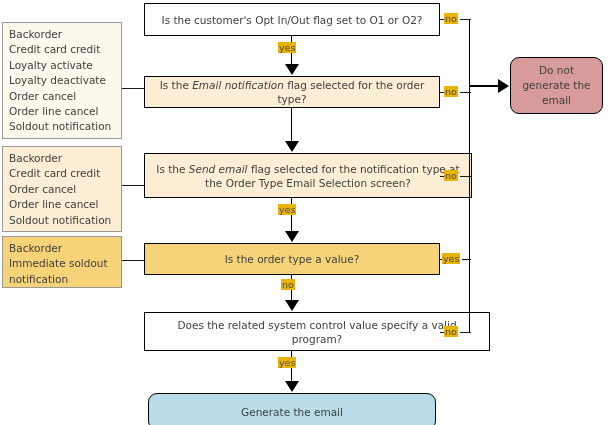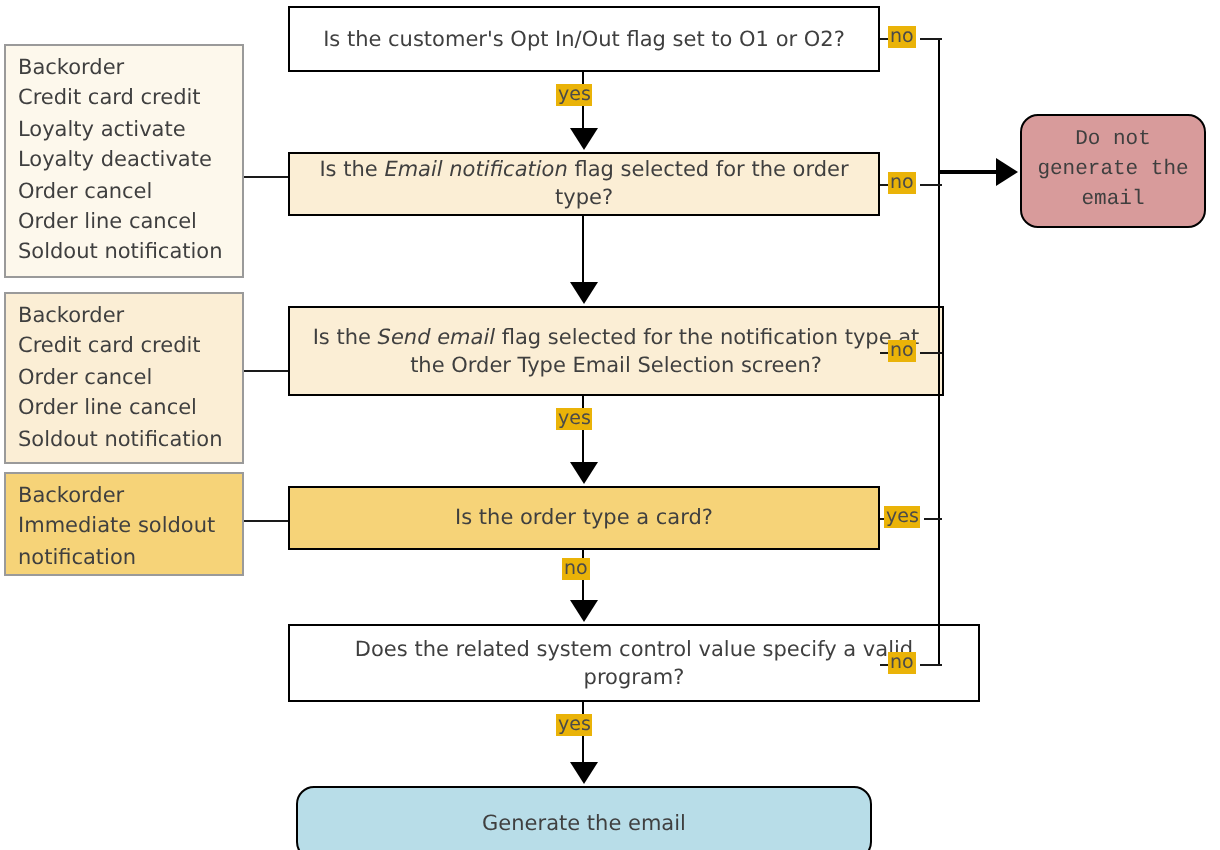--- a/index.html
+++ b/index.html
@@ -47,21 +47,20 @@
   }
   .terminal {
     border: 1.8px solid #000000;
     border-radius: 9px;
   }
   .terminal.blue {
     background: #b8dde8;
   }
   .terminal.red  {
     background: #d89b9b;
-    font-family: Liberation Mono, monospace;
   }
 
   
   .legend {
     position: absolute;
     box-sizing: border-box;
     border: 1px solid #9a9a9a;
     font-size: 10.5px;
     line-height: 15.4px;
     color: #3f3f3f;
@@ -140,21 +139,21 @@
   <div class="node decision" style="left:144px; top:3px; width:296px; height:33px;">Is the customer's Opt In/Out flag set to O1 or O2?</div>
 
   <div class="node decision cream" style="left:144px; top:76px; width:296px; height:32px;">
     <span><span>Is the </span><span class="em">Email notification</span><span> flag selected for the order type?</span></span>
   </div>
 
   <div class="node decision cream" style="left:144px; top:153px; width:328px; height:45px;">
     <span><span>Is the </span><span class="em">Send email</span><span> flag selected for the notification type at the Order Type Email Selection screen?</span></span>
   </div>
 
-  <div class="node decision gold" style="left:144px; top:243px; width:296px; height:32px;">Is the order type a card?</div>
+  <div class="node decision gold" style="left:144px; top:243px; width:296px; height:32px;">Is the order type a value?</div>
 
   <div class="node decision" style="left:144px; top:312px; width:346px; height:39px;">Does the related system control value specify a valid program?</div>
 
   <div class="node terminal blue" style="left:148px; top:393px; width:288px; height:37px;">Generate the email</div>
 
   <div class="node terminal red" style="left:510px; top:57px; width:93px; height:57px; line-height:15px;">Do not generate the email</div>
 
   <div class="vline" style="left:291px; top:36px; width:1.4px; height:29px;"></div>
   <div class="arrowdown" style="left:285px; top:64px;"></div>
   <div class="edgelabel" style="left:278px; top:42px;">yes</div>

